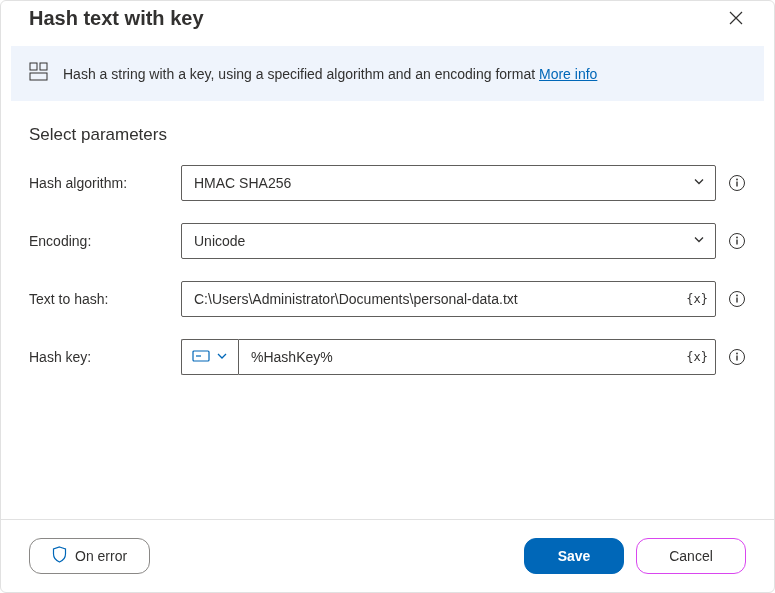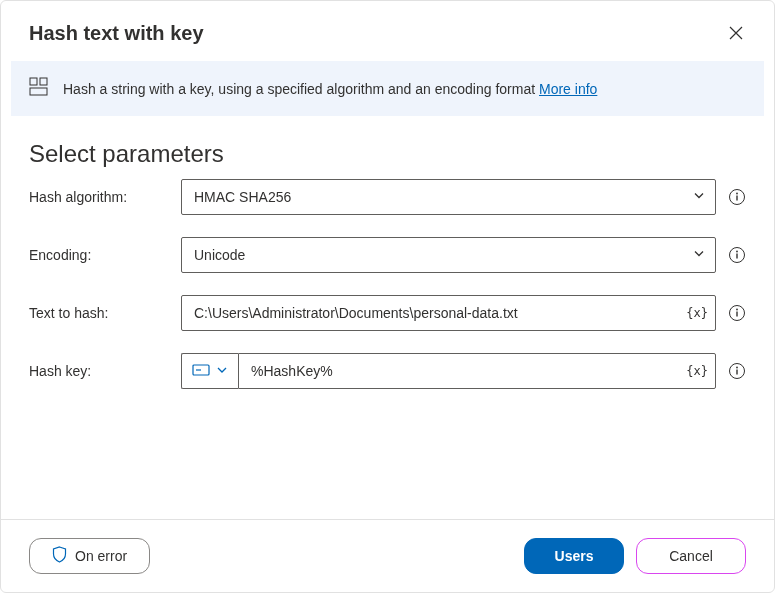--- a/index.html
+++ b/index.html
@@ -13,21 +13,21 @@
       border: 1px solid #e1e1e1;
       border-radius: 6px;
       display: flex;
       flex-direction: column;
       overflow: hidden;
     }
     .header {
       display: flex;
       justify-content: space-between;
       align-items: center;
-      padding: 18px 24px 14px 28px;
+      padding: 3px 24px 14px 28px;
     }
     .header h1 {
       font-size: 20px;
       font-weight: 600;
       color: #323130;
     }
     .close-btn {
       background: none;
       border: none;
       cursor: pointer;
@@ -54,24 +54,24 @@
     .more-info {
       color: #0067b8;
       text-decoration: underline;
       cursor: pointer;
     }
     .content {
       padding: 24px 28px 10px 28px;
       flex: 1;
     }
     .section-title {
-      font-size: 24px;
+      font-size: 17px;
       font-weight: 400;
       color: #323130;
-      margin-bottom: 11px;
+      margin-bottom: 20px;
     }
     .param-row {
       display: flex;
       align-items: center;
       margin-bottom: 22px;
       gap: 12px;
     }
     .param-label {
       width: 140px;
       flex-shrink: 0;
@@ -328,15 +328,15 @@
 <div class="footer">
   <button class="btn btn-secondary">
     <span>
       <svg width="15" height="17" viewBox="0 0 15 17" fill="none" stroke="#0067b8" stroke-width="1.2">
           <path d="M7.5 1 L13.5 3 V8 C13.5 12 11 14.5 7.5 16 C4 14.5 1.5 12 1.5 8 V3 Z"></path>
         </svg>
     </span>
     <span>On error</span>
   </button>
   <span class="footer-spacer"></span>
-  <button class="btn btn-primary">Users</button>
+  <button class="btn btn-primary">Save</button>
   <button class="btn btn-text">Cancel</button>
 </div>
 
 </body></html>

